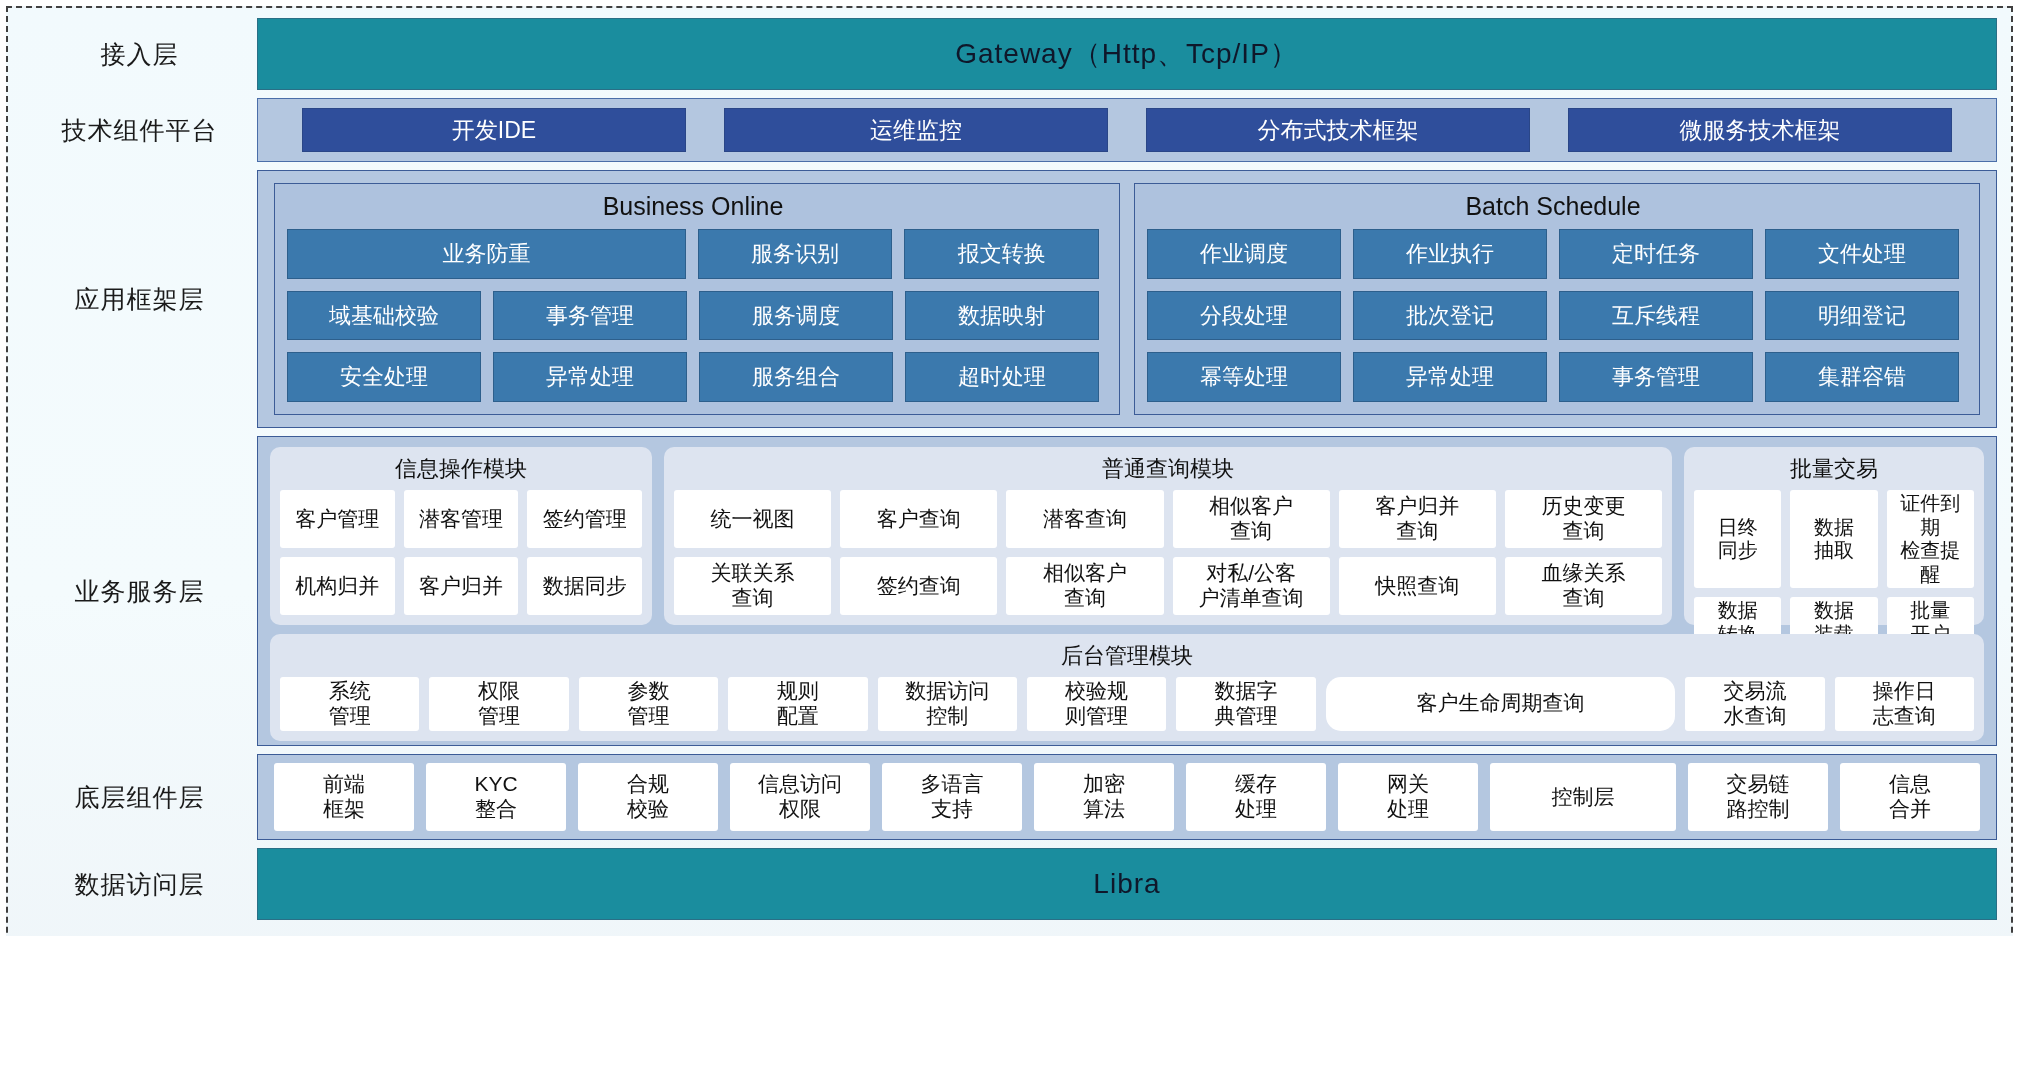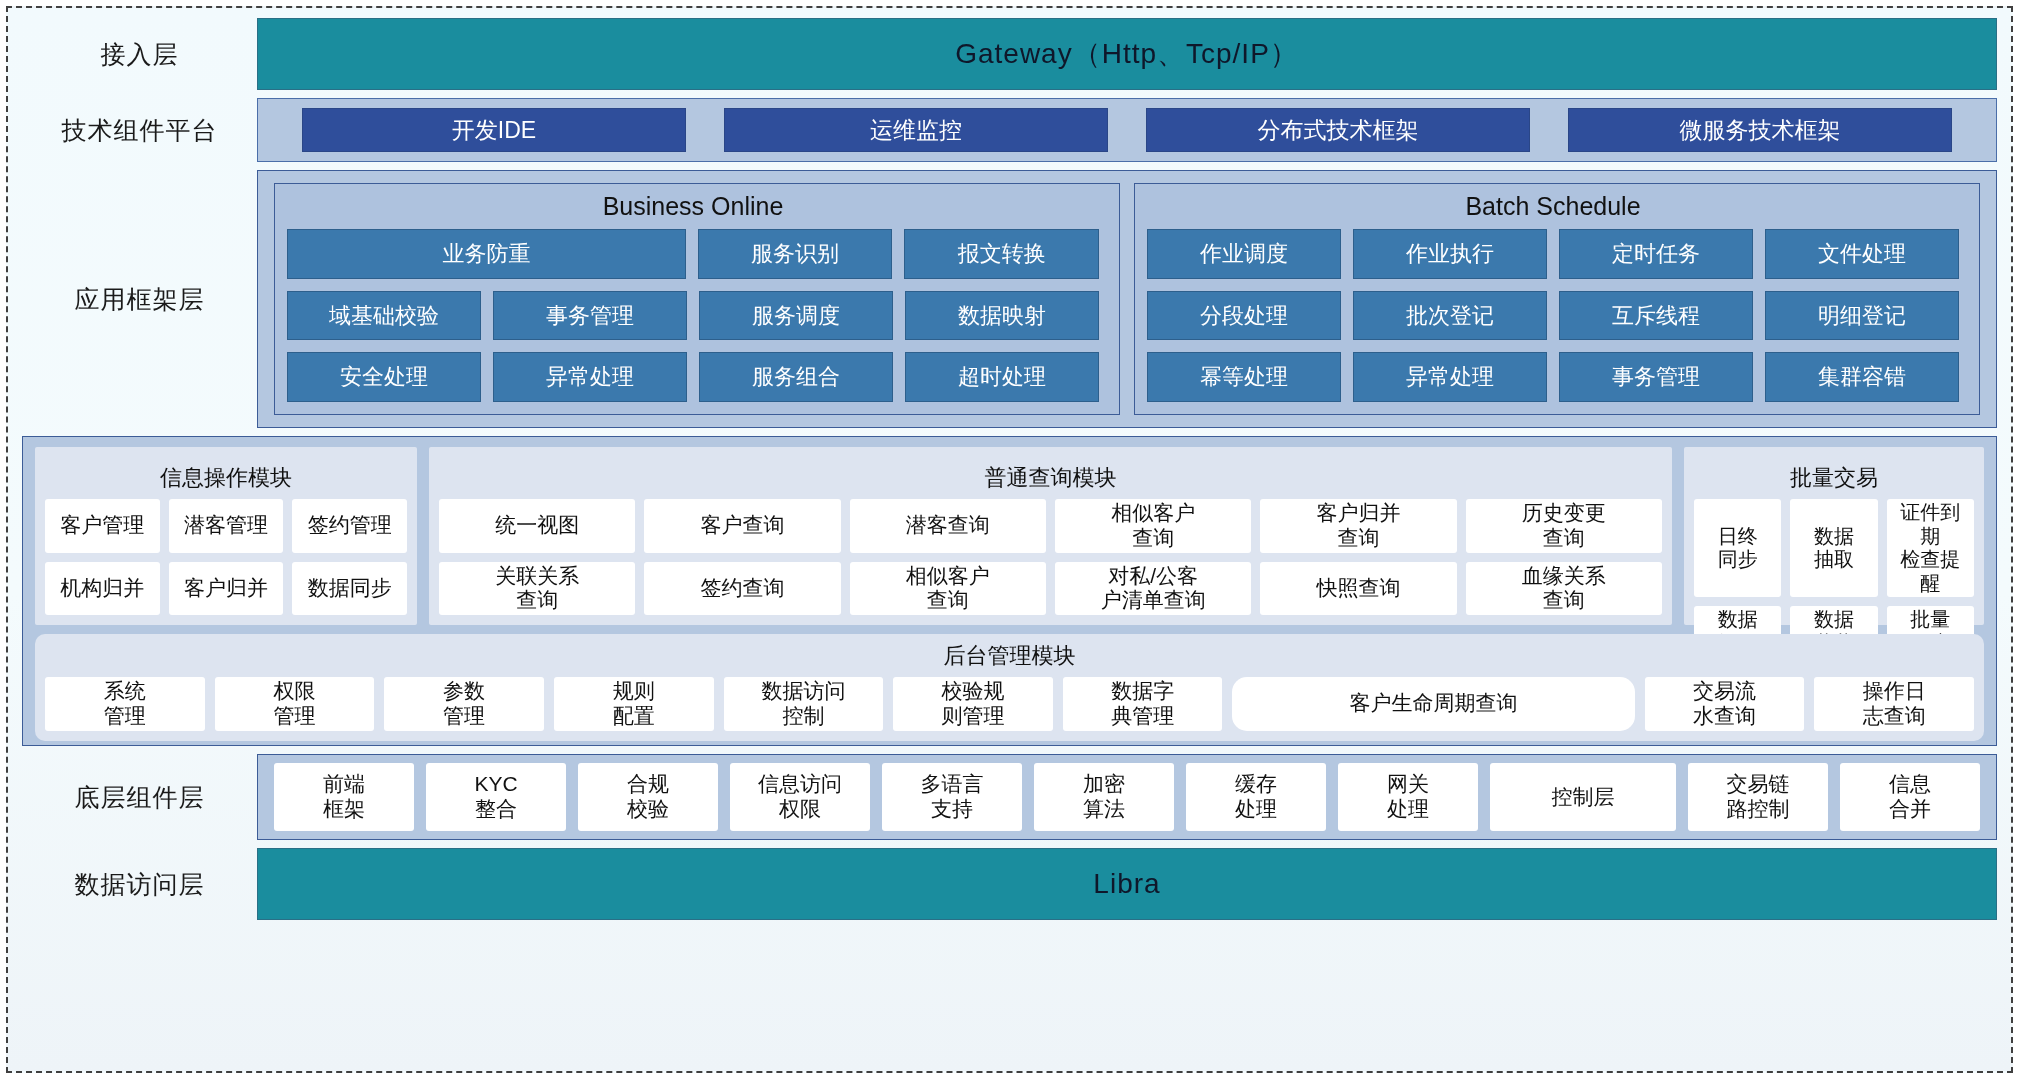--- a/index.html
+++ b/index.html
@@ -3,21 +3,21 @@
 <meta charset="utf-8">
 <style>
   html, body {
     margin: 0;
     padding: 0;
     background: #ffffff;
     font-family: "Liberation Sans", "DejaVu Sans", sans-serif;
   }
   #root {
     width: 2021px;
-    height: 1081px;
+    height: 936px;
     position: relative;
     background: #ffffff;
     overflow: hidden;
     box-sizing: border-box;
   }
   .outer-dash {
     position: absolute;
     left: 6px; top: 6px;
     width: 2007px; height: 1067px;
     border: 2px dashed #3f3f3f;
@@ -139,22 +139,22 @@
     border: 1px solid #3c5c97;
     display: flex;
     flex-direction: column;
     gap: 9px;
     padding: 10px 12px;
     box-sizing: border-box;
   }
   .biz-top { display: flex; gap: 12px; height: 178px; }
   .mod-card {
     background: #dde4f0;
-    border-radius: 2px;
-    padding: 13px 10px 10px 10px;
+    border-radius: 10px;
+    padding: 4px 10px 10px 10px;
     box-sizing: border-box;
     display: flex;
     flex-direction: column;
   }
   .mod-title {
     text-align: center;
     font-size: 22px;
     color: #111111;
     padding: 3px 0 6px 0;
   }
@@ -284,20 +284,21 @@
                 <div class="app-cell">集群容错</div>
               </div>
             </div>
           </div>
 
         </div>
       </div>
     </div>
 
     <div class="row r-biz">
+      <div class="row-label">业务服务层</div>
       <div class="row-body">
         <div class="biz-band">
 
           <div class="biz-top">
 
             <div class="mod-card mod-info">
               <div class="mod-title">信息操作模块</div>
               <div class="mod-rows">
                 <div class="mod-rowline">
                   <div class="w-cell">客户管理</div>

